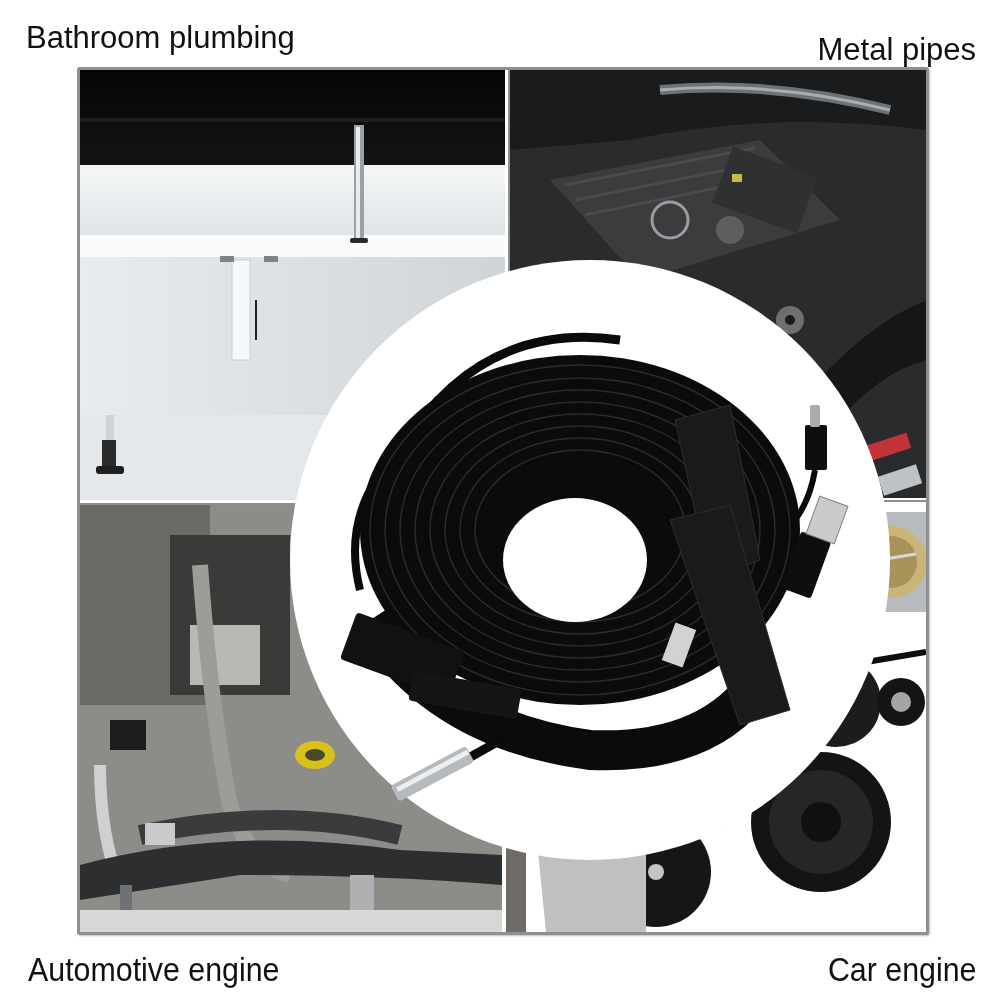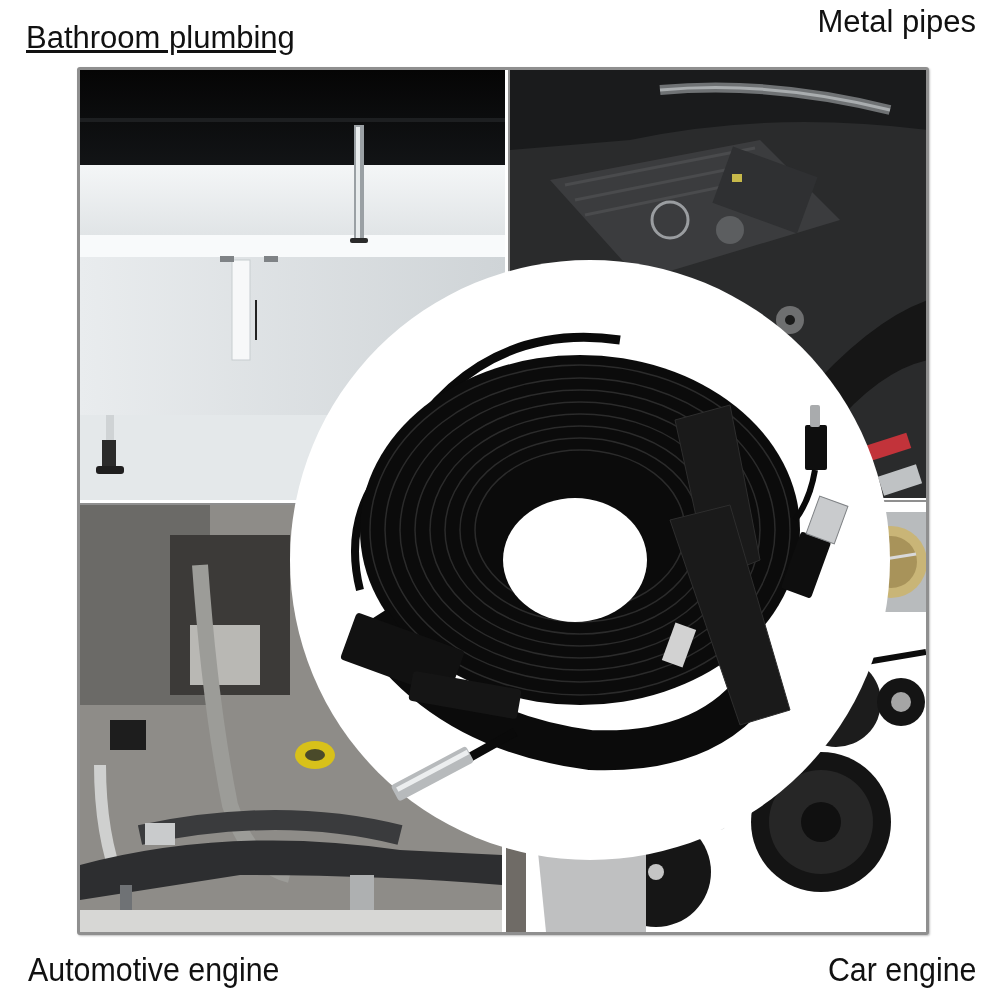--- a/index.html
+++ b/index.html
@@ -1,20 +1,20 @@
 <!DOCTYPE html>
 <html><head>
 <meta charset="utf-8">
 <style>
   html, body { margin:0; padding:0; background:#ffffff; }
   body { width:1000px; height:1000px; position:relative; overflow:hidden;
          font-family:"Liberation Sans", sans-serif; }
   .label { position:absolute; font-size:31px; color:#111; line-height:1; white-space:nowrap; }
-  .label.tl { left:26px; top:22px;text-decoration:underline; }
-  .label.tr { right:24px; top:6px; }
+  .label.tl { left:26px; top:22px; }
+  .label.tr { right:24px; top:34px; }
   .label.bl { left:28px; top:953px; font-family:"Liberation Sans Narrow","Liberation Sans", sans-serif; transform:scaleX(0.92); transform-origin:left; font-size:33px; }
   .label.br { right:24px; top:953px; font-size:33px; transform:scaleX(0.92); transform-origin:right; }
 
   .frame { position:absolute; left:77px; top:67px; width:846px; height:862px;
            border:3px solid #8f8f8f; border-radius:3px; background:#fff; overflow:hidden;
            box-shadow:1px 1px 2px rgba(0,0,0,0.25); }
   .quad { position:absolute; overflow:hidden; }
   .q-tl { left:0; top:0; width:425px; height:430px; }
   .q-tr { left:428px; top:0; width:418px; height:428px; border-left:2px solid #8f8f8f; }
   .q-bl { left:0; top:433px; width:422px; height:429px; border-top:2px solid #8f8f8f; }

